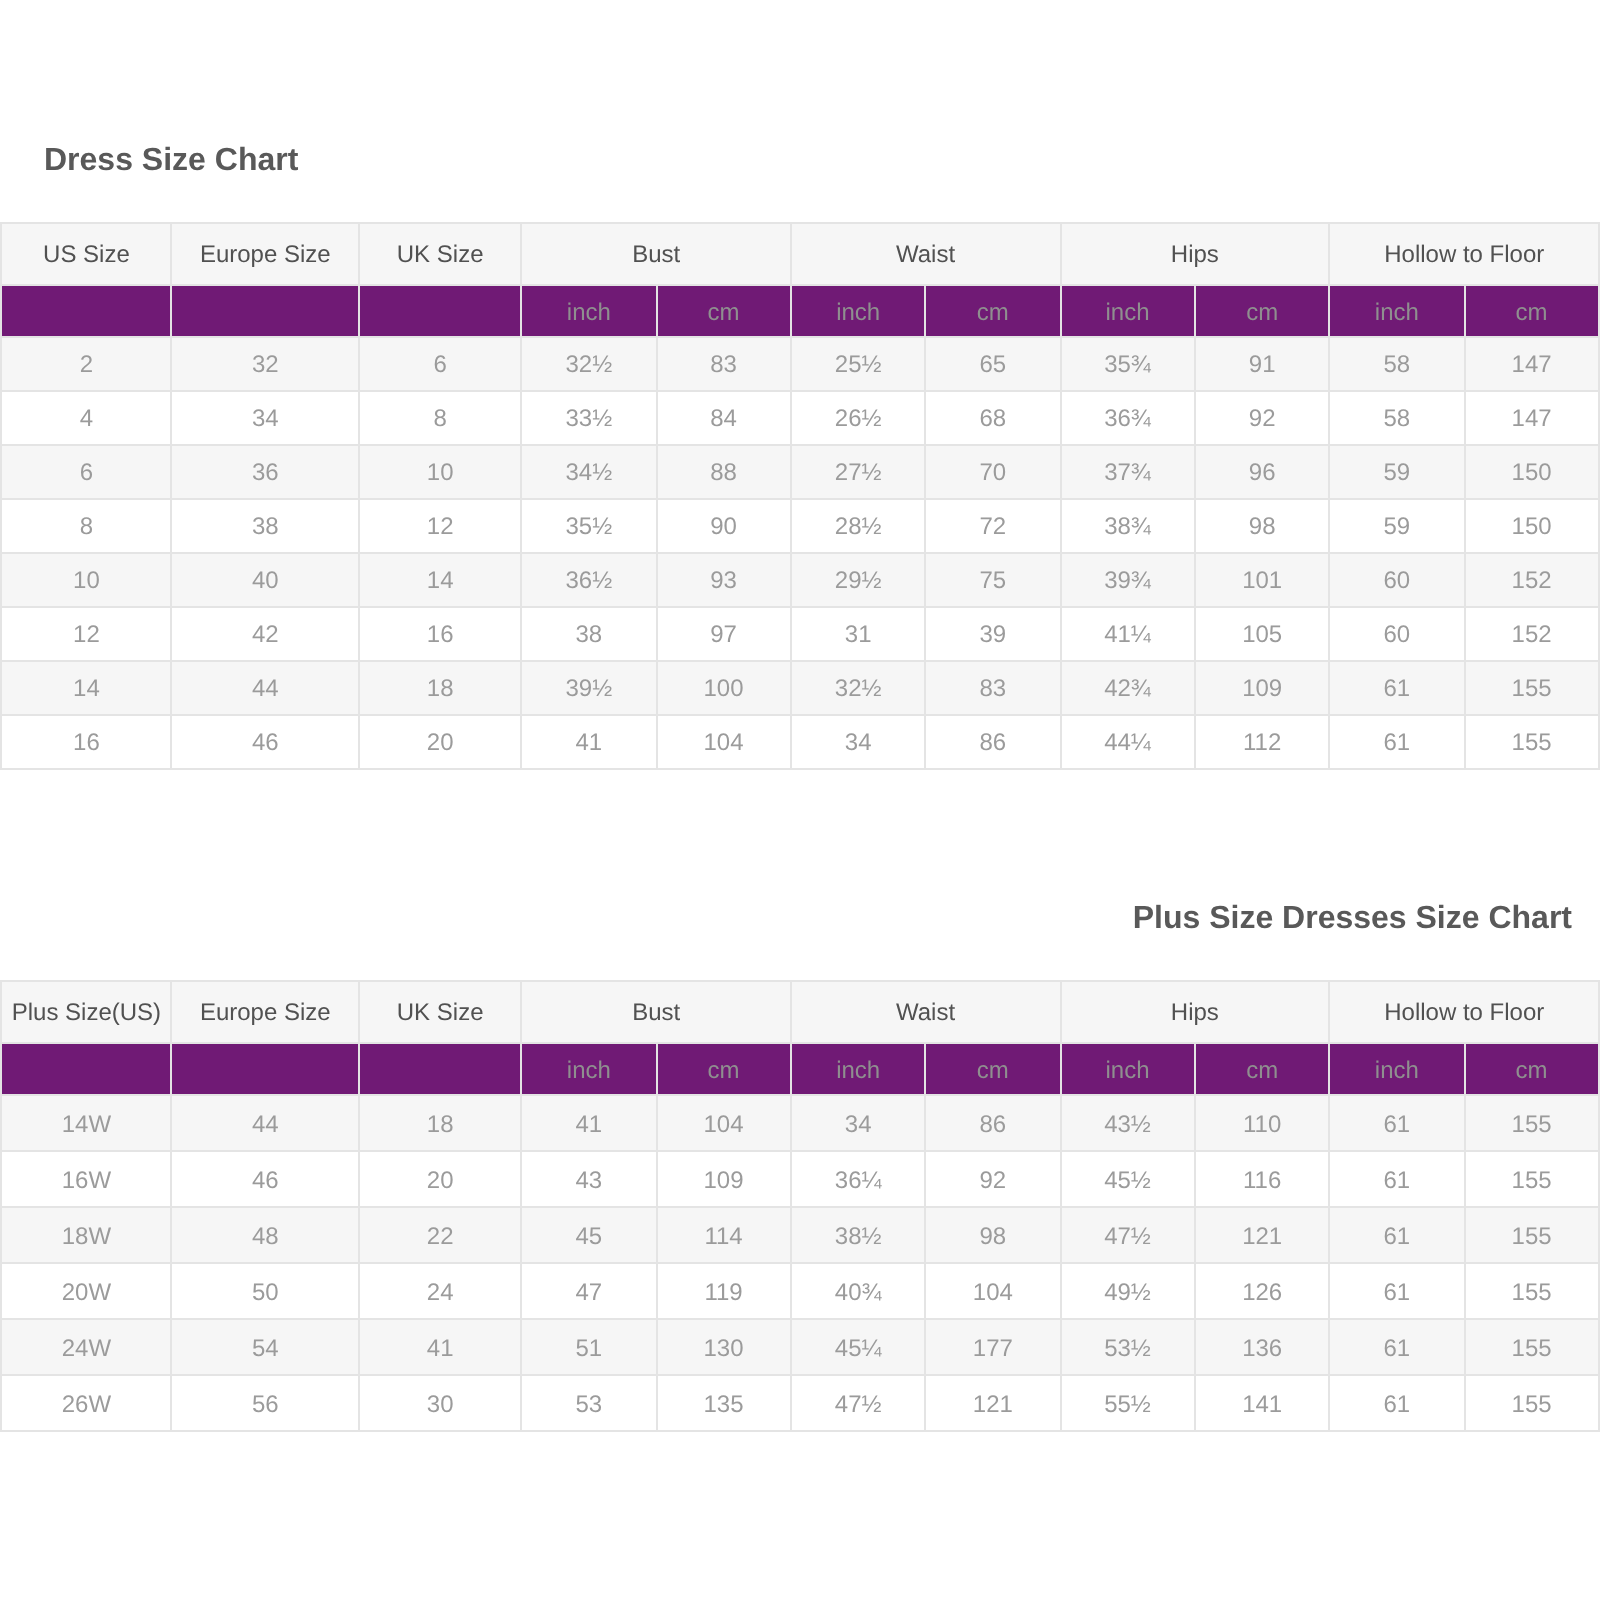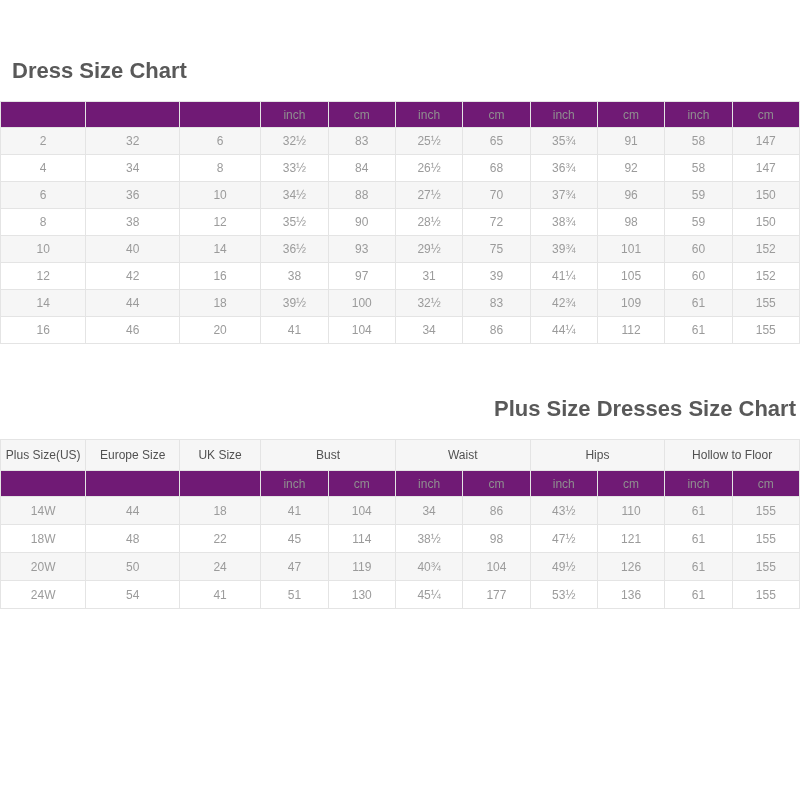--- a/index.html
+++ b/index.html
@@ -8,24 +8,24 @@
     background: #ffffff;
     font-family: "Liberation Sans", sans-serif;
   }
   .page {
     width: 800px;
     height: 800px;
     overflow: hidden;
     background: #ffffff;
   }
   .chart-title {
-    font-size: 22px;
+    font-size: 16px;
     font-weight: bold;
     color: #595959;
-    margin: 4px;
+    margin: 14px;
     padding: 56px 0 0 8px;
     line-height: 22px;
   }
   .chart-title.second {
     padding-top: 50px;
     text-align: right;
   }
   table.size-table {
     width: 800px;
     border-collapse: collapse;
@@ -83,20 +83,29 @@
         <col class="c-m">
         <col class="c-m">
         <col class="c-m">
         <col class="c-m">
         <col class="c-m">
         <col class="c-m">
         <col class="c-m">
         <col class="c-m">
       </colgroup>
       <thead>
+        <tr class="main-header">
+          <th>US Size</th>
+          <th>Europe Size</th>
+          <th>UK Size</th>
+          <th colspan="2">Bust</th>
+          <th colspan="2">Waist</th>
+          <th colspan="2">Hips</th>
+          <th colspan="2">Hollow to Floor</th>
+        </tr>
         <tr class="unit-header">
           <th></th>
           <th></th>
           <th></th>
           <th>inch</th>
           <th>cm</th>
           <th>inch</th>
           <th>cm</th>
           <th>inch</th>
           <th>cm</th>
@@ -260,20 +269,33 @@
           <td>41</td>
           <td>104</td>
           <td>34</td>
           <td>86</td>
           <td>43½</td>
           <td>110</td>
           <td>61</td>
           <td>155</td>
         </tr>
         <tr>
+          <td>16W</td>
+          <td>46</td>
+          <td>20</td>
+          <td>43</td>
+          <td>109</td>
+          <td>36¼</td>
+          <td>92</td>
+          <td>45½</td>
+          <td>116</td>
+          <td>61</td>
+          <td>155</td>
+        </tr>
+        <tr>
           <td>18W</td>
           <td>48</td>
           <td>22</td>
           <td>45</td>
           <td>114</td>
           <td>38½</td>
           <td>98</td>
           <td>47½</td>
           <td>121</td>
           <td>61</td>
@@ -298,16 +320,29 @@
           <td>41</td>
           <td>51</td>
           <td>130</td>
           <td>45¼</td>
           <td>177</td>
           <td>53½</td>
           <td>136</td>
           <td>61</td>
           <td>155</td>
         </tr>
+        <tr>
+          <td>26W</td>
+          <td>56</td>
+          <td>30</td>
+          <td>53</td>
+          <td>135</td>
+          <td>47½</td>
+          <td>121</td>
+          <td>55½</td>
+          <td>141</td>
+          <td>61</td>
+          <td>155</td>
+        </tr>
       </tbody>
     </table>
 
 </div>
 
 </body></html>

